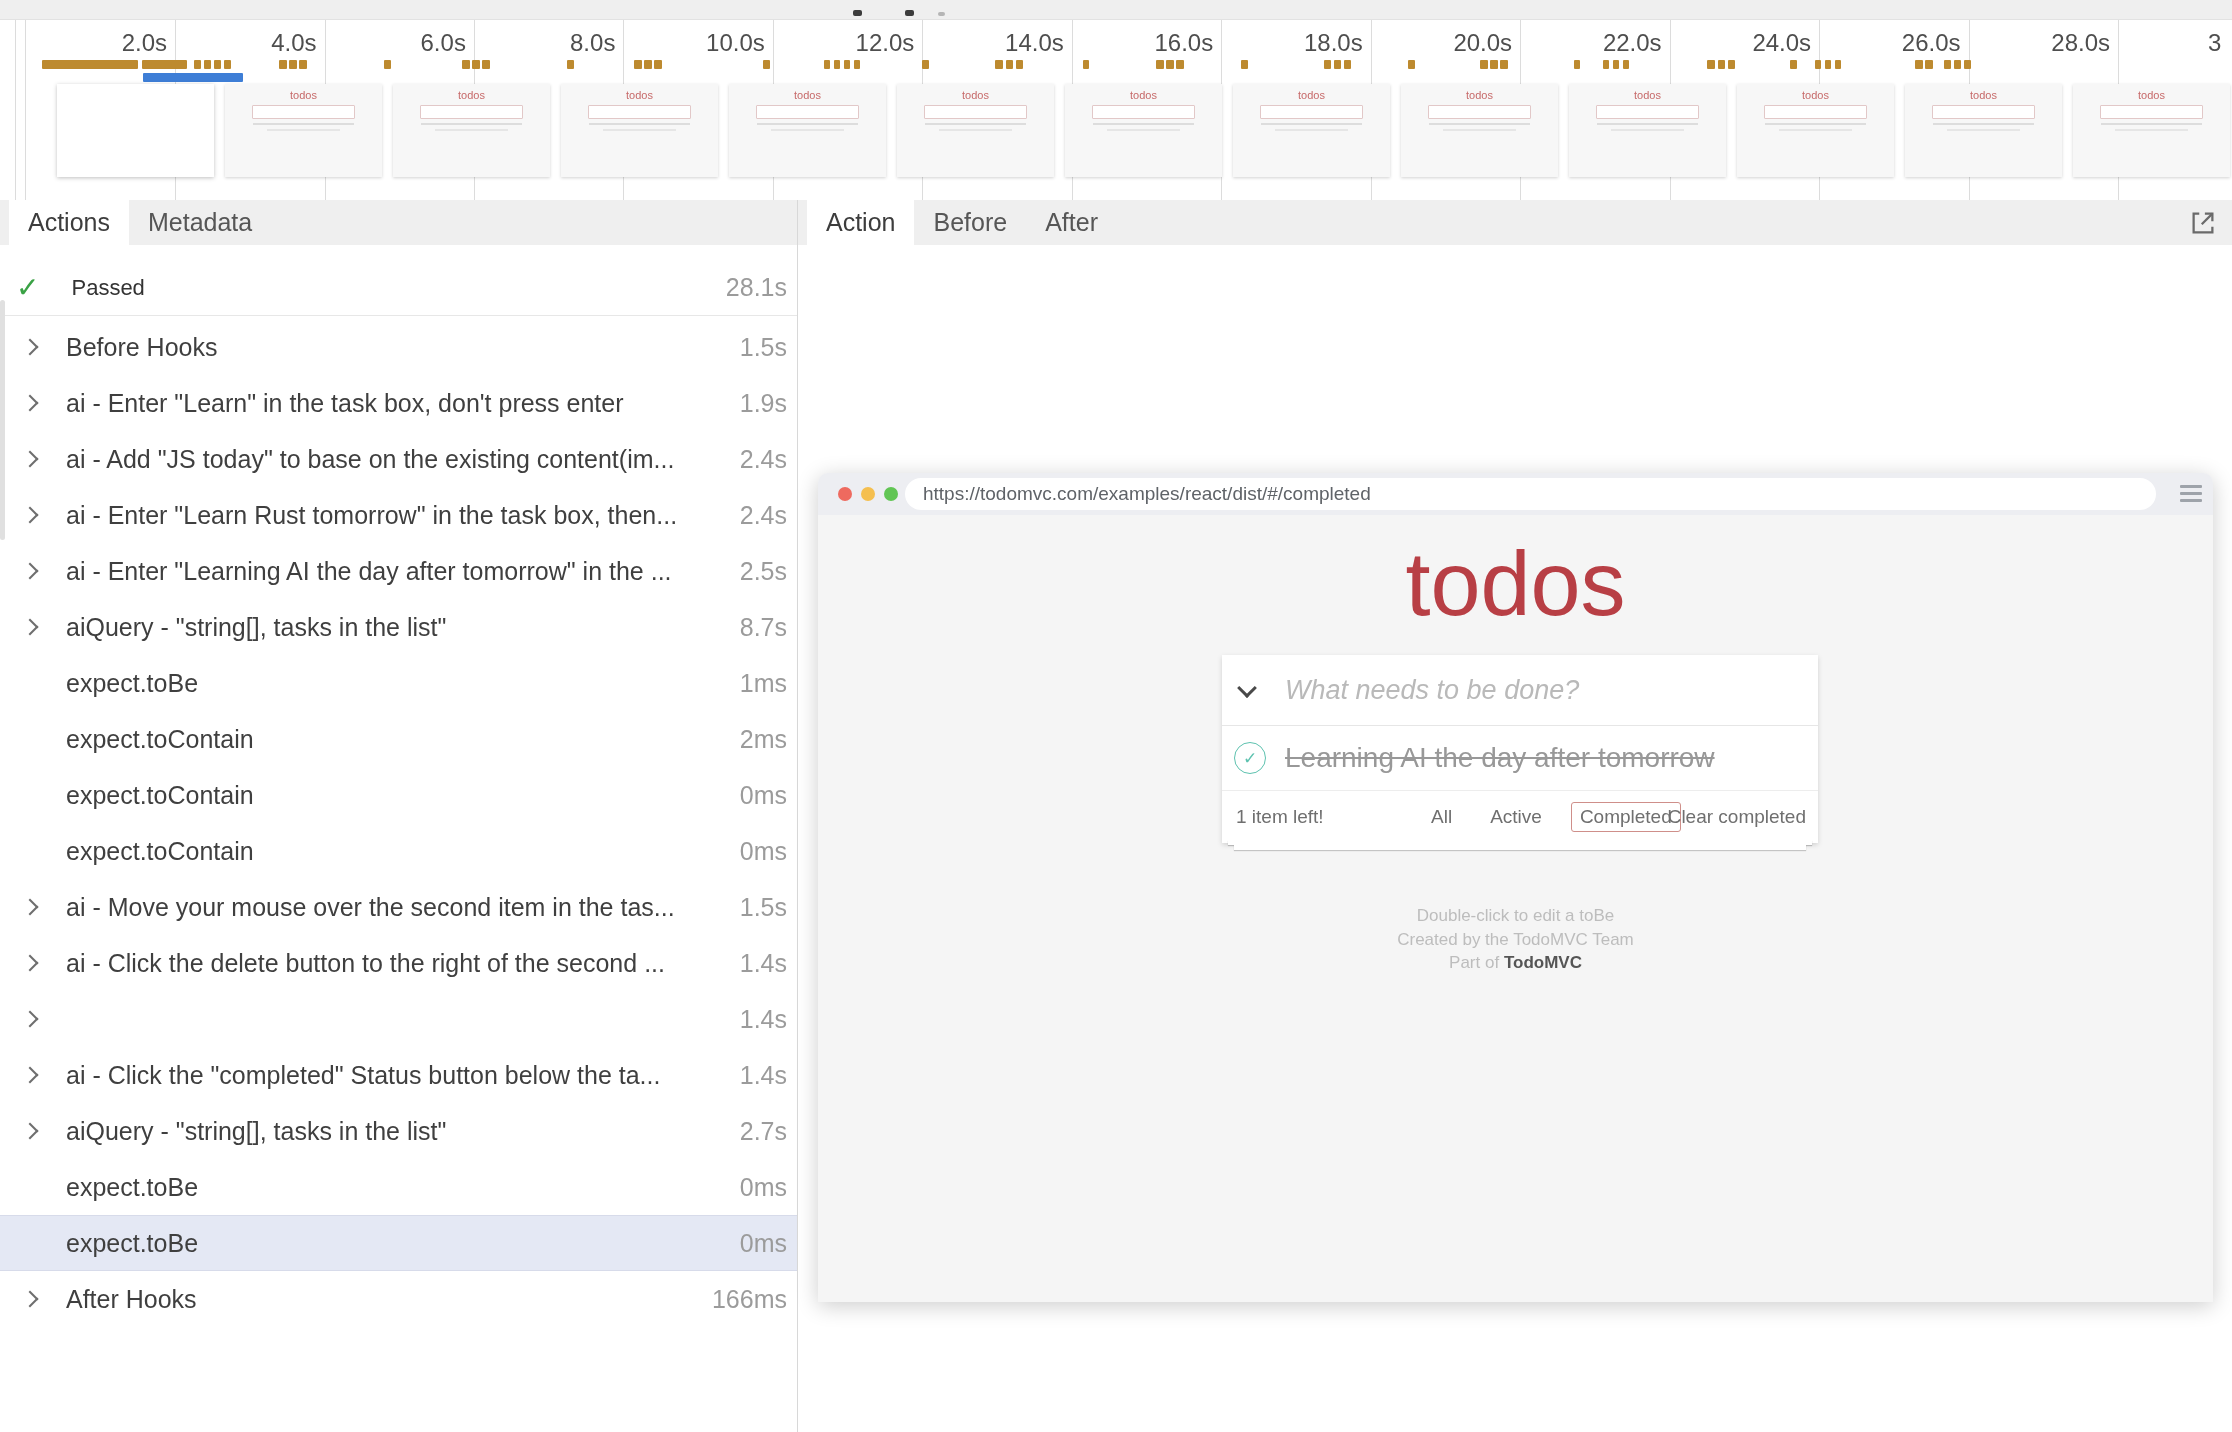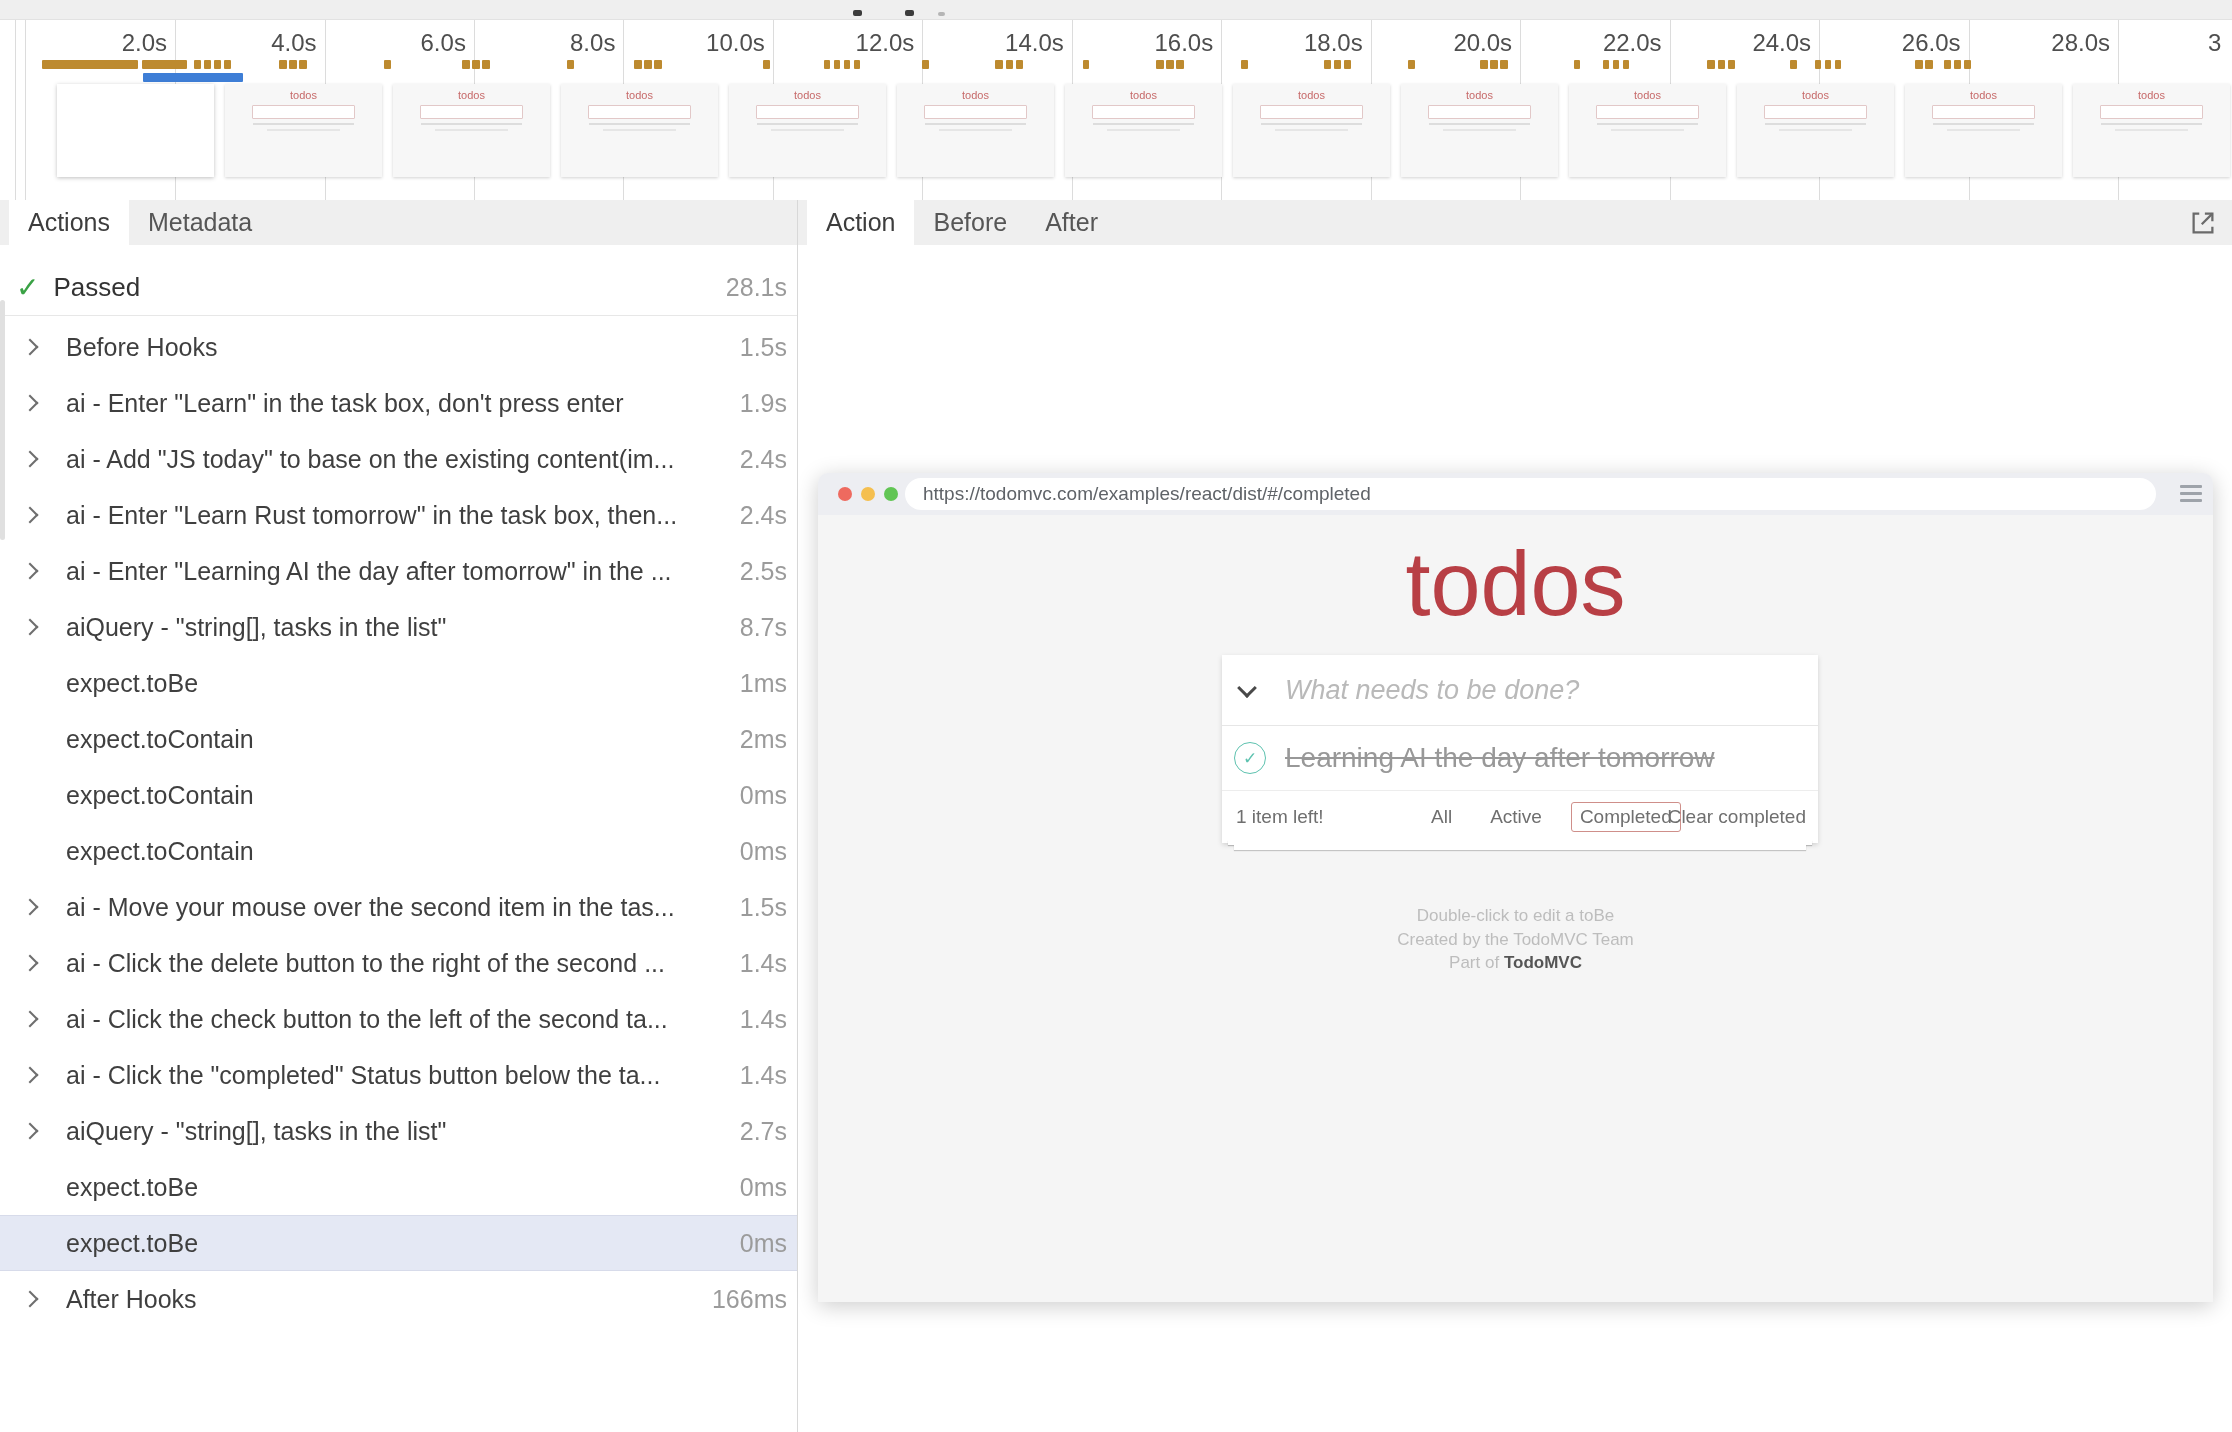--- a/index.html
+++ b/index.html
@@ -33,21 +33,21 @@
   .panel.right{left:798px;width:1434px;}
   .tab-bar{position:absolute;left:0;top:0;right:0;height:45px;background:#efefef;display:flex;align-items:stretch;padding-left:9px;}
   .tab{display:flex;align-items:center;padding:0 19px;font-size:25px;color:#565656;cursor:pointer;}
   .tab.active{background:#fff;color:#3d3d3d;}
   .ext-icon{position:absolute;right:14px;top:8px;width:30px;height:30px;}
 
   
   .status-row{position:absolute;left:0;top:60px;width:797px;height:56px;display:flex;align-items:center;
               border-bottom:1px solid #e7e7e7;box-sizing:border-box;}
   .status-check{margin-left:16px;font-size:28px;color:#3aa245;}
-  .status-label{margin-left:14px;font-size:26px;color:#333;text-align:right;}
+  .status-label{margin-left:32px;font-size:22px;color:#333;text-align:right;}
   .row-dur{margin-left:auto;margin-right:10px;font-size:25px;color:#9b9b9b;}
   .action-list{position:absolute;left:0;top:119px;width:797px;}
   .a-row{position:relative;width:797px;height:56px;display:flex;align-items:center;box-sizing:border-box;cursor:pointer;}
   .a-row.selected{background:#e4e8f4;border-top:1px solid #d7dbea;border-bottom:1px solid #d7dbea;}
   .chev{width:10px;height:10px;border-top:2px solid #6e6e6e;border-right:2px solid #6e6e6e;
         transform:rotate(45deg);margin-left:24px;flex:none;}
   .chev-space{width:12px;margin-left:24px;flex:none;}
   .a-label{margin-left:30px;font-size:25px;color:#3f3f3f;white-space:nowrap;overflow:hidden;flex:1 1 auto;}
   .scroll-thumb{position:absolute;left:0;top:100px;width:5px;height:240px;background:#e0e0e0;border-radius:3px;}
 
@@ -329,21 +329,20 @@
           <div class="a-label">ai - Move your mouse over the second item in the tas...</div>
           <div class="row-dur">1.5s</div>
         </div>
         <div class="a-row">
           <div class="chev"></div>
           <div class="a-label">ai - Click the delete button to the right of the second ...</div>
           <div class="row-dur">1.4s</div>
         </div>
         <div class="a-row">
           <div class="chev"></div>
-          <div class="a-label">ai - Click the check button to the left of the second ta...</div>
           <div class="row-dur">1.4s</div>
         </div>
         <div class="a-row">
           <div class="chev"></div>
           <div class="a-label">ai - Click the "completed" Status button below the ta...</div>
           <div class="row-dur">1.4s</div>
         </div>
         <div class="a-row">
           <div class="chev"></div>
           <div class="a-label">aiQuery - "string[], tasks in the list"</div>

